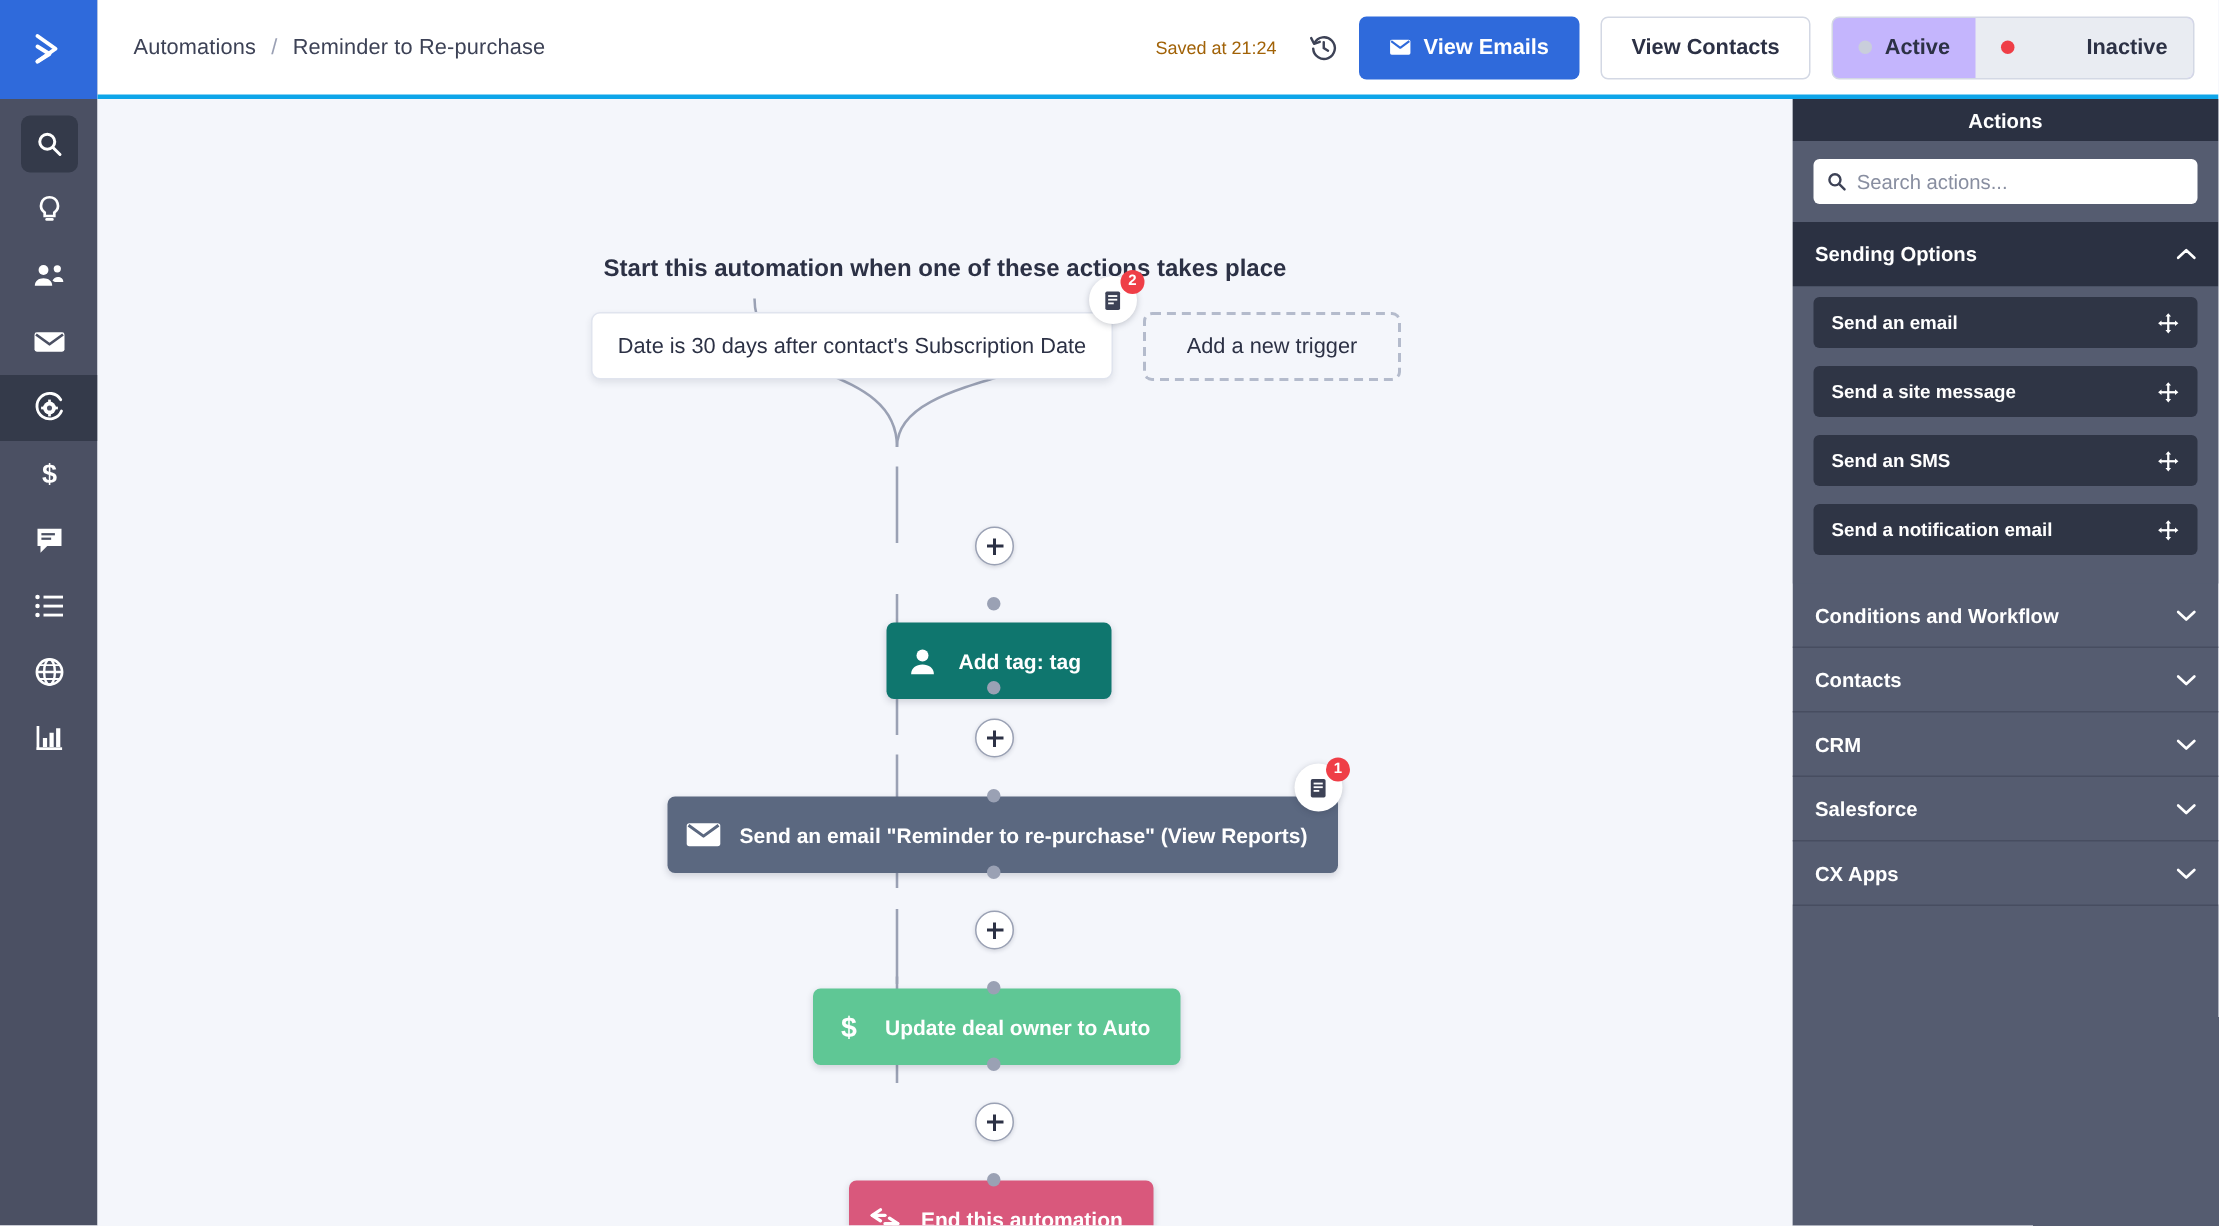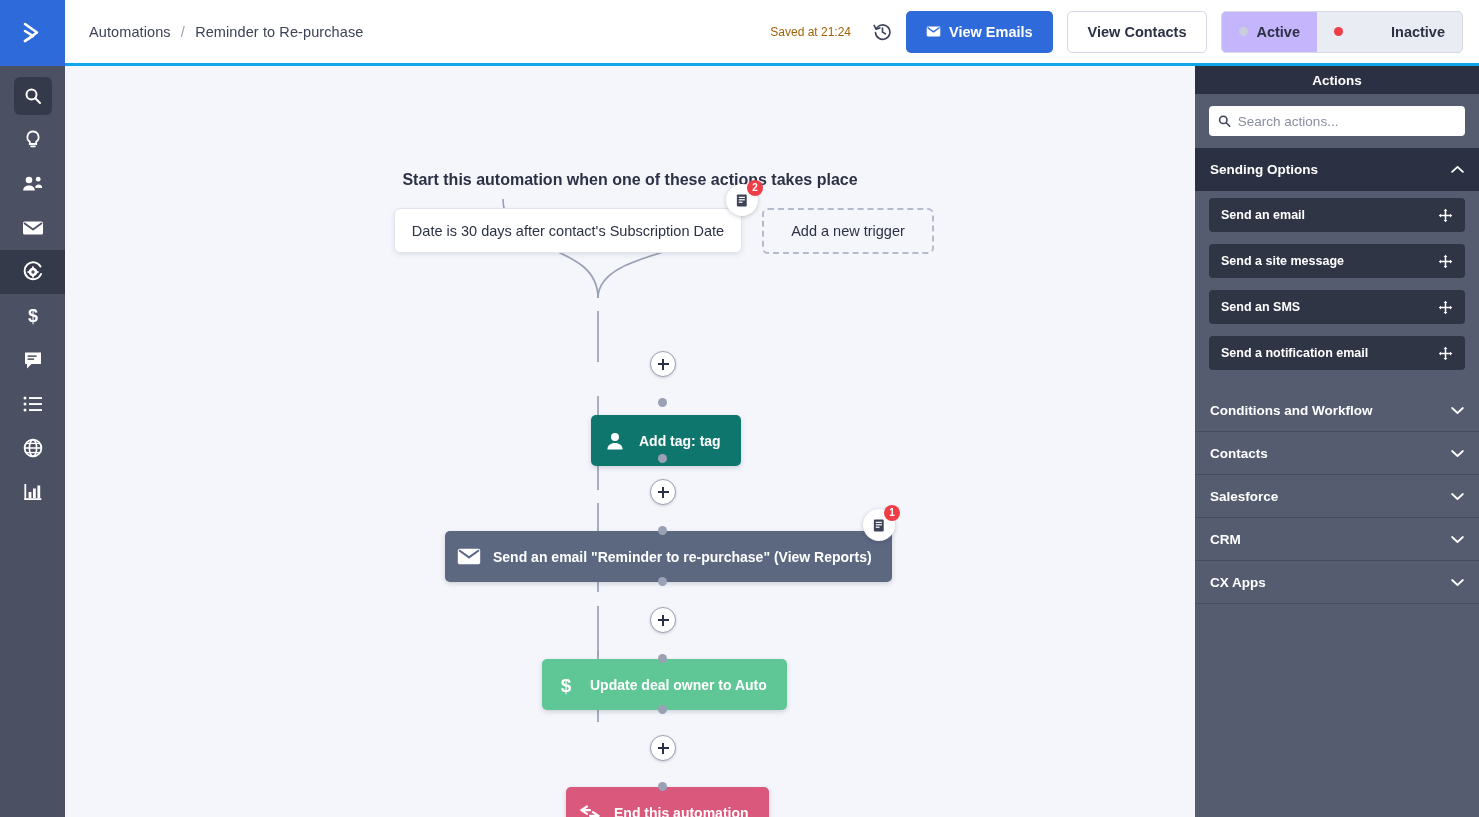--- a/index.html
+++ b/index.html
@@ -469,27 +469,27 @@
             <path d="M1.2 1.8 L7 7.2 L12.8 1.8" stroke="#fff" stroke-width="1.9" fill="none" stroke-linecap="round" stroke-linejoin="round"></path>
           </svg>
         </div>
         <div class="section-head collapsed">
           <span>Contacts</span>
           <svg width="13" height="9" viewBox="0 0 14 9">
             <path d="M1.2 1.8 L7 7.2 L12.8 1.8" stroke="#fff" stroke-width="1.9" fill="none" stroke-linecap="round" stroke-linejoin="round"></path>
           </svg>
         </div>
         <div class="section-head collapsed">
-          <span>Salesforce</span>
+          <span>CRM</span>
           <svg width="13" height="9" viewBox="0 0 14 9">
             <path d="M1.2 1.8 L7 7.2 L12.8 1.8" stroke="#fff" stroke-width="1.9" fill="none" stroke-linecap="round" stroke-linejoin="round"></path>
           </svg>
         </div>
         <div class="section-head collapsed">
-          <span>CRM</span>
+          <span>Salesforce</span>
           <svg width="13" height="9" viewBox="0 0 14 9">
             <path d="M1.2 1.8 L7 7.2 L12.8 1.8" stroke="#fff" stroke-width="1.9" fill="none" stroke-linecap="round" stroke-linejoin="round"></path>
           </svg>
         </div>
         <div class="section-head collapsed">
           <span>CX Apps</span>
           <svg width="13" height="9" viewBox="0 0 14 9">
             <path d="M1.2 1.8 L7 7.2 L12.8 1.8" stroke="#fff" stroke-width="1.9" fill="none" stroke-linecap="round" stroke-linejoin="round"></path>
           </svg>
         </div>

